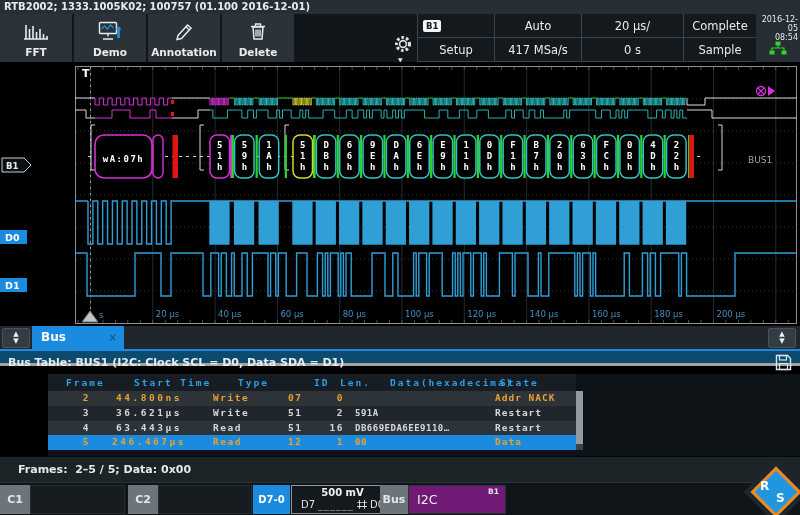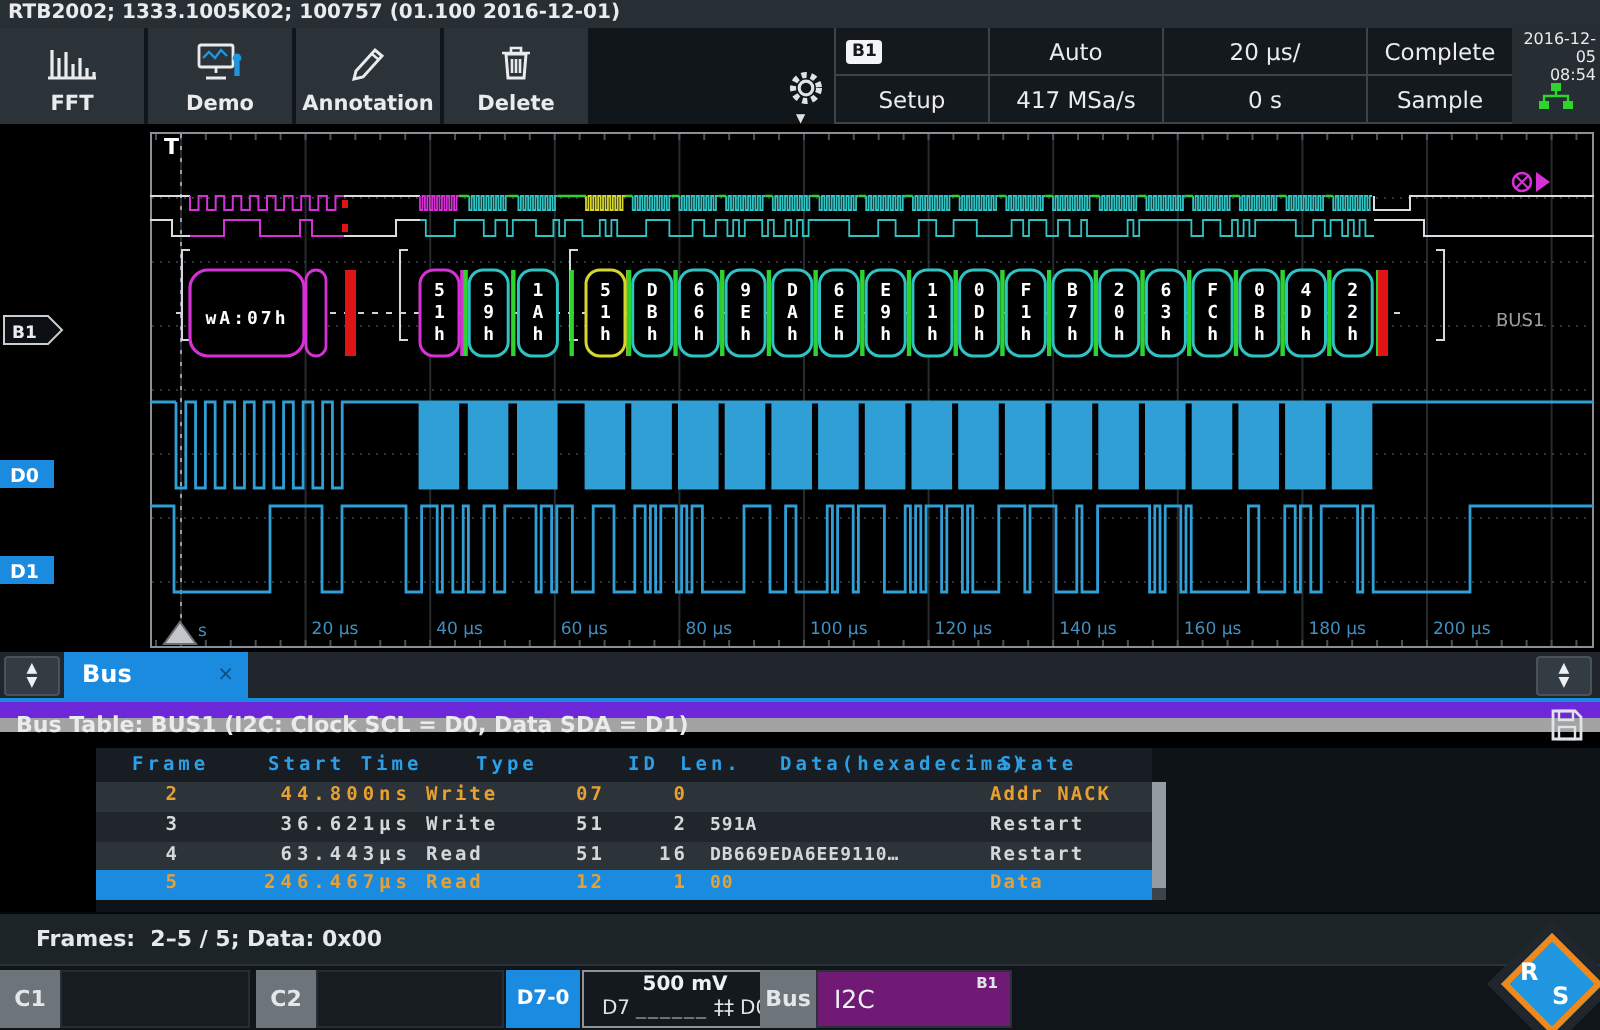--- a/index.html
+++ b/index.html
@@ -31,36 +31,36 @@
   
   .tab-bar{position:absolute;top:326px;left:0;width:800px;height:25px;background:#20262b;}
   .scrollv{position:absolute;top:2px;width:28px;height:20px;background:#343c43;border:1px solid #4a535b;border-radius:2px;
            color:#eef1f3;display:flex;flex-direction:column;align-items:center;justify-content:center;
            font-size:7px;line-height:7px;box-sizing:border-box;}
   .bus-tab{position:absolute;left:32px;top:0;width:92px;height:23px;background:#1b8be0;color:#fff;
            font-size:12px;font-weight:bold;line-height:23px;padding-left:9px;box-sizing:border-box;}
   .bus-tab .x{position:absolute;right:7px;top:0;color:rgba(8,45,80,.65);font-weight:normal;font-size:10px;}
   .tab-underline{position:absolute;left:0;top:23px;width:800px;height:2px;background:#1b8be0;}
   
-  .tbl-title{position:absolute;top:351px;left:0;width:800px;height:15px;background:#6d28d9;border-bottom:7px solid #a3a3a3;
+  .tbl-title{position:absolute;top:351px;left:0;width:800px;height:15px;background:#0c4a6e;border-bottom:3px solid #a3a3a3;
              color:#e9ebed;font-size:11px;font-weight:bold;line-height:23px;padding-left:8px;box-sizing:border-box;}
   .save-icon{position:absolute;right:8px;top:354px;}
   .table-zone{position:absolute;top:374px;left:0;width:800px;height:82px;background:#0e1317;margin-left:48px;}
   .thead{position:absolute;top:0;left:0;width:528px;height:17px;background:#171d22;}
   .thead span{position:absolute;top:0;line-height:17px;color:#2aa0e8;font-weight:bold;
               font-family:"DejaVu Sans Mono",monospace;font-size:9.5px;letter-spacing:2px;white-space:pre;}
   .rows{position:absolute;top:17px;left:0;width:528px;height:59px;}
   .trow{position:relative;width:528px;height:14.75px;font-family:"DejaVu Sans Mono",monospace;font-size:9.5px;
         color:#d4d8db;font-weight:bold;}
   .trow.alt{background:#2c343a;} .trow.base{background:#20262b;}
   .trow.sel{background:#1b8be0;}
   .trow.err{color:#e8a030;}
   .trow span{position:absolute;top:0;line-height:14.75px;letter-spacing:1.5px;white-space:pre;}
   .cf{left:8px;width:34px;text-align:right;}
-  .cs{left:44px;width:114px;text-align:right;letter-spacing:2.5px !important;}
+  .cs{left:44px;width:114px;text-align:center;letter-spacing:2.5px !important;}
   .ct{left:165px;}
   .ci{left:240px;}
   .cl{left:258px;width:38px;text-align:right;}
   .cd{left:307px;letter-spacing:0.5px !important;font-size:9px;}
   .cst{left:447px;letter-spacing:1px !important;}
   .vscroll{position:absolute;left:528px;top:17px;width:7px;height:59px;background:#3c434a;}
   .vthumb{position:absolute;left:0;top:0;width:7px;height:53px;background:#949ba1;}
   .tfooter{position:absolute;top:456px;left:0;width:800px;height:26px;background:#1d2428;border-top:1px solid #05080b;
            color:#e6e9eb;font-size:11px;font-weight:bold;line-height:25px;padding-left:18px;box-sizing:border-box;white-space:pre;}
   

